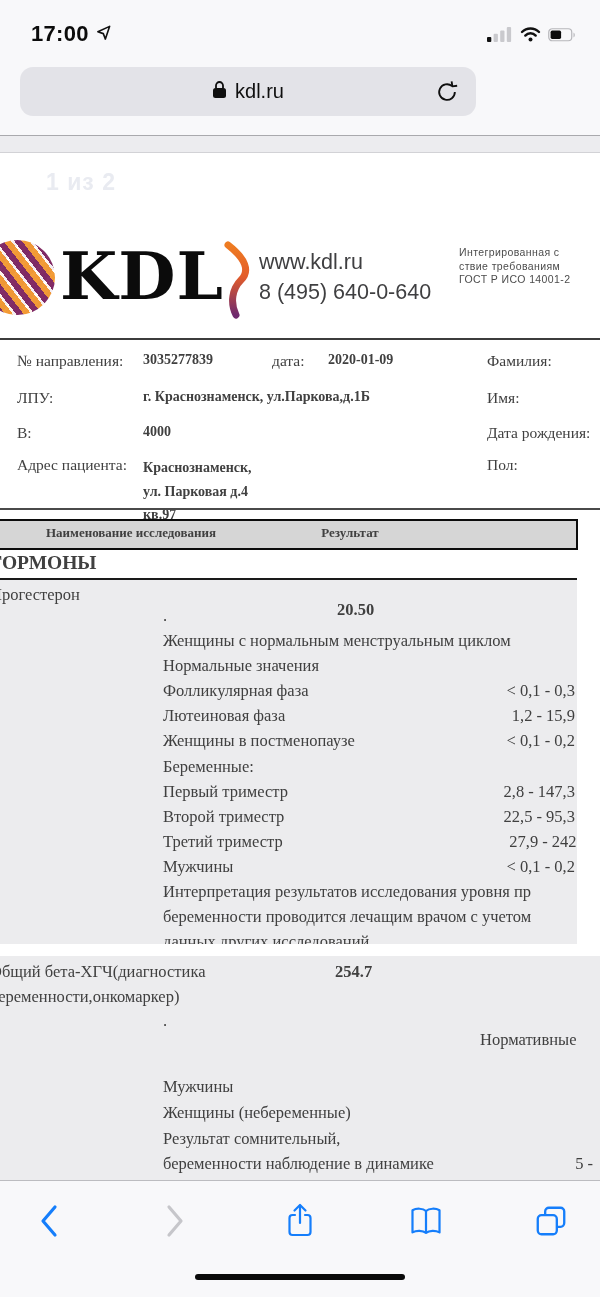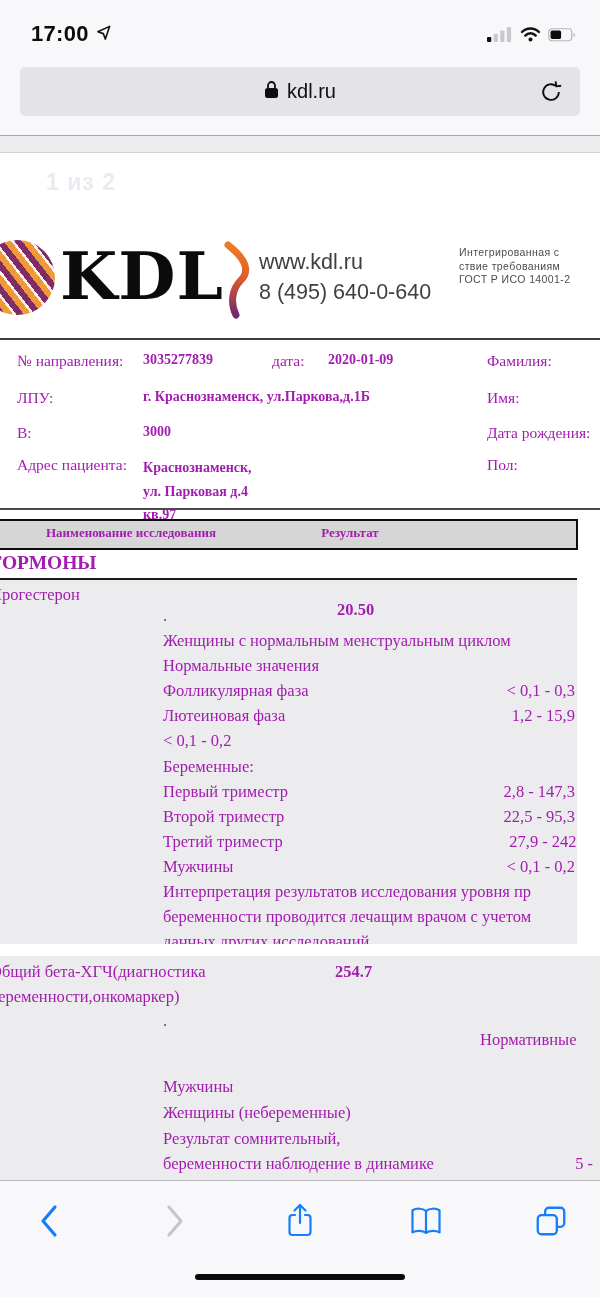--- a/index.html
+++ b/index.html
@@ -4,27 +4,27 @@
 <style>
   html,body{margin:0;padding:0;background:#ffffff;}
   .screen{position:relative;width:600px;height:1297px;background:#ffffff;overflow:hidden;
           font-family:"Liberation Sans",sans-serif;}
   .abs{position:absolute;}
   
   .statusbar{left:0;top:0;width:600px;height:60px;background:#f8f8fa;}
   .time{left:31px;top:21px;display:flex;align-items:center;gap:6px;font-size:22px;font-weight:700;color:#0c0c0c;letter-spacing:.3px;}
   .sicons{right:24px;top:27px;display:flex;align-items:center;gap:7px;}
   .chrome{left:0;top:60px;width:600px;height:76px;background:#f8f8fa;border-bottom:1.5px solid #a9a9ad;box-sizing:border-box;}
-  .pill{position:absolute;left:20px;top:7px;width:560px;height:49px;background:#e3e3e8;border-radius:5px;
+  .pill{position:absolute;left:20px;top:7px;width:456px;height:49px;background:#e3e3e8;border-radius:13px;
         display:flex;align-items:center;justify-content:center;gap:8px;}
   .addr{font-size:20px;color:#0f0f0f;}
   .reloadbtn{position:absolute;right:14px;top:10px;width:30px;height:30px;display:flex;align-items:center;justify-content:center;}
   .pdfstrip{left:0;top:136px;width:600px;height:17px;background:#ececef;border-bottom:1px solid #d2d2d6;box-sizing:border-box;}
   
-  .serif{font-family:"Liberation Serif",serif;color:#a21caf;}
+  .serif{font-family:"Liberation Serif",serif;color:#404040;}
   .pageind{left:46px;top:169px;font-size:23px;font-weight:700;color:#e9ebf1;letter-spacing:1px;}
   .sphere{left:-20px;top:240px;width:75px;height:75px;border-radius:50%;
     background-image:
       repeating-linear-gradient(52deg,rgba(124,36,98,.95) 0 6px,rgba(242,152,48,.95) 6px 12px,rgba(255,255,255,.85) 12px 14.5px),
       repeating-linear-gradient(-52deg,rgba(110,30,100,.55) 0 6px,rgba(238,120,40,.55) 6px 12px,rgba(255,255,255,.45) 12px 14.5px);}
   .kdl{left:60px;top:240px;font-family:"DejaVu Serif","Liberation Serif",serif;font-weight:700;
        font-size:66px;line-height:72px;color:#0b0b0b;letter-spacing:1px;}
   .contact{left:259px;top:247px;font-size:21.5px;color:#3f3f41;line-height:30px;}
   .cert{left:459px;top:246px;font-size:10.5px;color:#4c4c4c;line-height:13.5px;letter-spacing:.4px;white-space:nowrap;}
   .toprule{left:0;top:338px;width:600px;height:1.5px;background:#3c3c3c;}
@@ -143,21 +143,21 @@
   <div class="abs serif fval" style="left:143px;top:352px;">3035277839</div>
   <div class="abs serif flab" style="left:272px;top:352px;">дата:</div>
   <div class="abs serif fval" style="left:328px;top:352px;">2020-01-09</div>
   <div class="abs serif flab" style="left:487px;top:352px;">Фамилия:</div>
 
   <div class="abs serif flab" style="left:17px;top:389px;">ЛПУ:</div>
   <div class="abs serif fval" style="left:143px;top:389px;">г. Краснознаменск, ул.Паркова,д.1Б</div>
   <div class="abs serif flab" style="left:487px;top:389px;">Имя:</div>
 
   <div class="abs serif flab" style="left:17px;top:424px;">В:</div>
-  <div class="abs serif fval" style="left:143px;top:424px;">3000</div>
+  <div class="abs serif fval" style="left:143px;top:424px;">4000</div>
   <div class="abs serif flab" style="left:487px;top:424px;">Дата рождения:</div>
 
   <div class="abs serif flab" style="left:17px;top:456px;">Адрес пациента:</div>
   <div class="abs serif fval" style="left:143px;top:456px;line-height:23.5px;">
     <div>Краснознаменск,</div>
     <div>ул. Парковая д.4</div>
     <div>кв.97</div>
   </div>
   <div class="abs serif flab" style="left:487px;top:456px;">Пол:</div>
 
@@ -188,20 +188,21 @@
         </div>
       <div class="rrow">
           <span>Фолликулярная фаза</span>
           <span>&lt; 0,1 - 0,3</span>
         </div>
       <div class="rrow">
           <span>Лютеиновая фаза</span>
           <span>1,2 - 15,9</span>
         </div>
       <div class="rrow">
+          <span>Женщины в постменопаузе</span>
           <span>&lt; 0,1 - 0,2</span>
         </div>
       <div class="rrow">
           <span>Беременные:</span>
           <span></span>
         </div>
       <div class="rrow">
           <span>Первый триместр</span>
           <span>2,8 - 147,3</span>
         </div>

